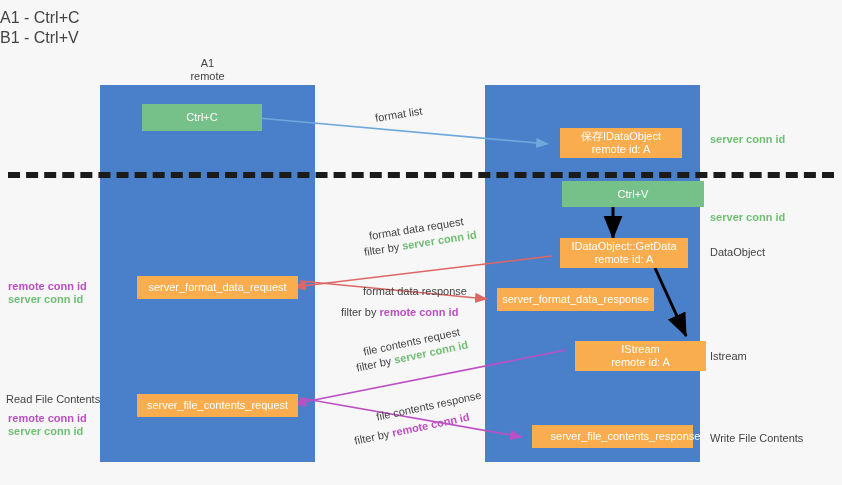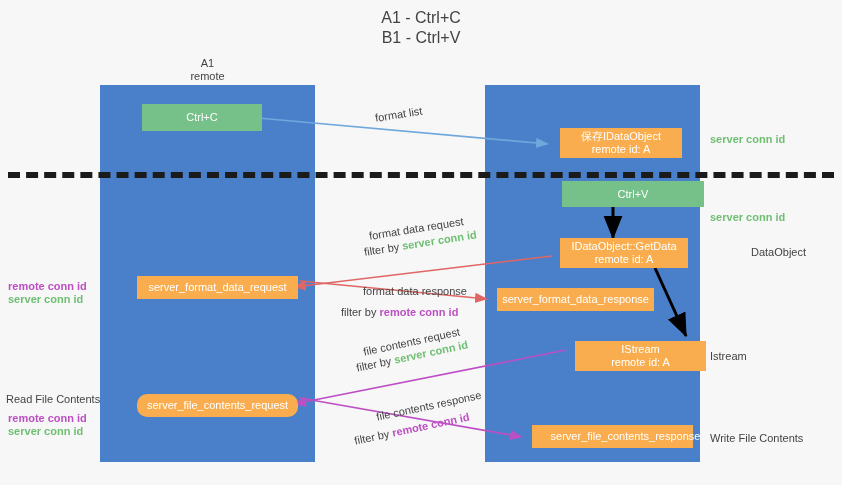--- a/index.html
+++ b/index.html
@@ -7,21 +7,21 @@
     width:842px;height:485px;
     background:#f7f7f7;
     font-family:"Liberation Sans", sans-serif;
     position:relative;
     overflow:hidden;
   }
   #stage{position:absolute;left:0;top:0;width:842px;height:485px;}
 
   .title{
     position:absolute;left:0;top:8px;width:842px;
-    text-align:center;font-size:16px;color:#434343;line-height:20px;
+    font-size:16px;color:#434343;line-height:20px;
   }
 
   .col{
     position:absolute;background:#4a80c9;
   }
   .colA{left:100px;top:85px;width:215px;height:377px;}
   .colB{left:485px;top:85px;width:215px;height:377px;}
 
   .colhead{
     position:absolute;text-align:center;font-size:11px;color:#434343;line-height:13px;
@@ -131,21 +131,21 @@
 
   <div class="box orange" style="left:489px;top:288px;width:157px;height:23px;">
     <span>server_format_data_response</span>
   </div>
 
   <div class="box orange" style="left:567px;top:341px;width:131px;height:30px;">
     <span>IStream</span>
     <span>remote id: A</span>
   </div>
 
-  <div class="box orange" style="left:129px;top:394px;width:161px;height:23px;border-radius:10px;">
+  <div class="box orange" style="left:129px;top:394px;width:161px;height:23px;">
     <span>server_file_contents_request</span>
   </div>
 
   <div class="box orange" style="left:524px;top:425px;width:161px;height:23px;padding-left:26px;">
     <span>server_file_contents_response</span>
   </div>
 
   <div class="lbl rot-a" style="left:374px;top:111px;">format list</div>
 
   <div class="lbl rot-a" style="left:368px;top:229px;">format data request</div>
@@ -163,21 +163,21 @@
     <span>filter by </span><span class="inline-g">server conn id</span>
   </div>
 
   <div class="lbl rot-b" style="left:375px;top:410px;">file contents response</div>
   <div class="lbl rot-b" style="left:353px;top:434px;">
     <span>filter by </span><span class="inline-m">remote conn id</span>
   </div>
 
   <div class="lbl green-t" style="left:710px;top:132px;">server conn id</div>
   <div class="lbl green-t" style="left:710px;top:210px;">server conn id</div>
-  <div class="lbl dark" style="left:751px;top:245px;">DataObject</div>
+  <div class="lbl dark" style="left:710px;top:245px;">DataObject</div>
   <div class="lbl dark" style="left:710px;top:349px;">Istream</div>
   <div class="lbl dark" style="left:710px;top:431px;">Write File Contents</div>
 
   <div class="lbl mag-t" style="left:8px;top:279px;">remote conn id</div>
   <div class="lbl green-t" style="left:8px;top:292px;">server conn id</div>
 
   <div class="lbl dark" style="left:6px;top:392px;">Read File Contents</div>
   <div class="lbl mag-t" style="left:8px;top:411px;">remote conn id</div>
   <div class="lbl green-t" style="left:8px;top:424px;">server conn id</div>
 

